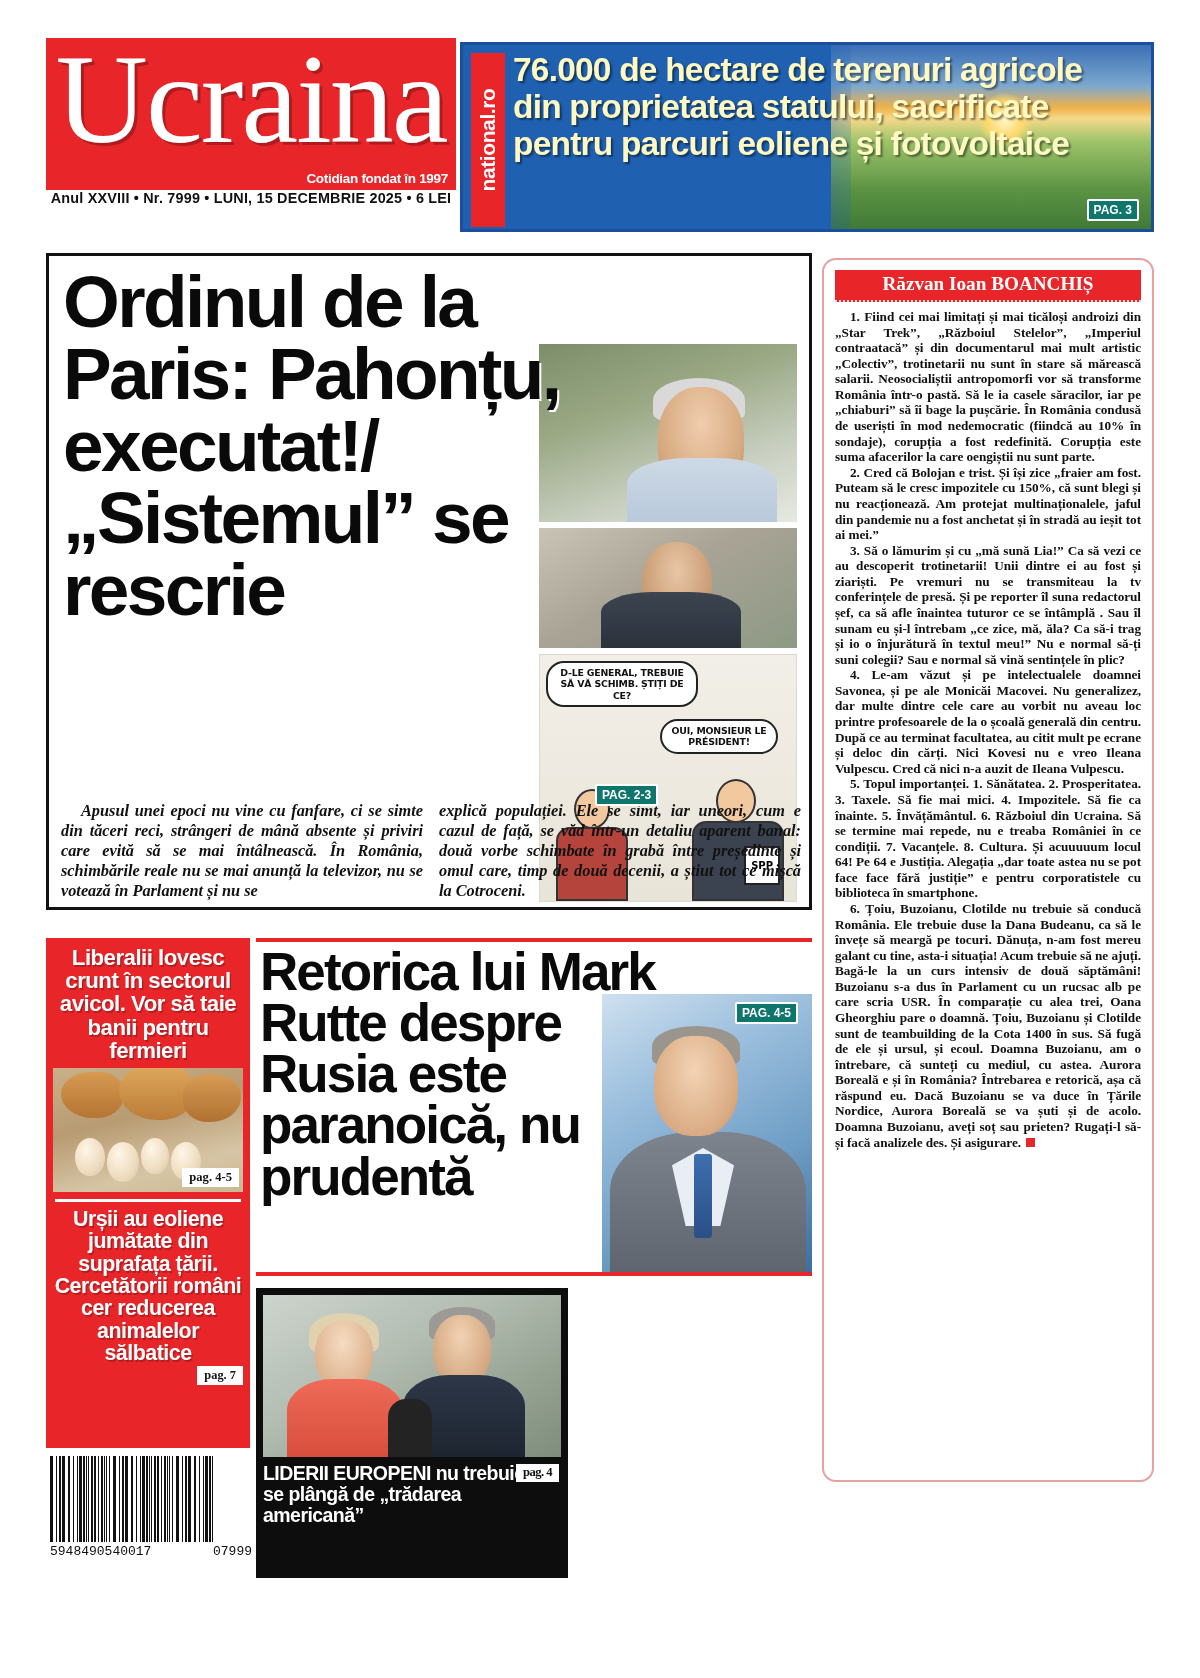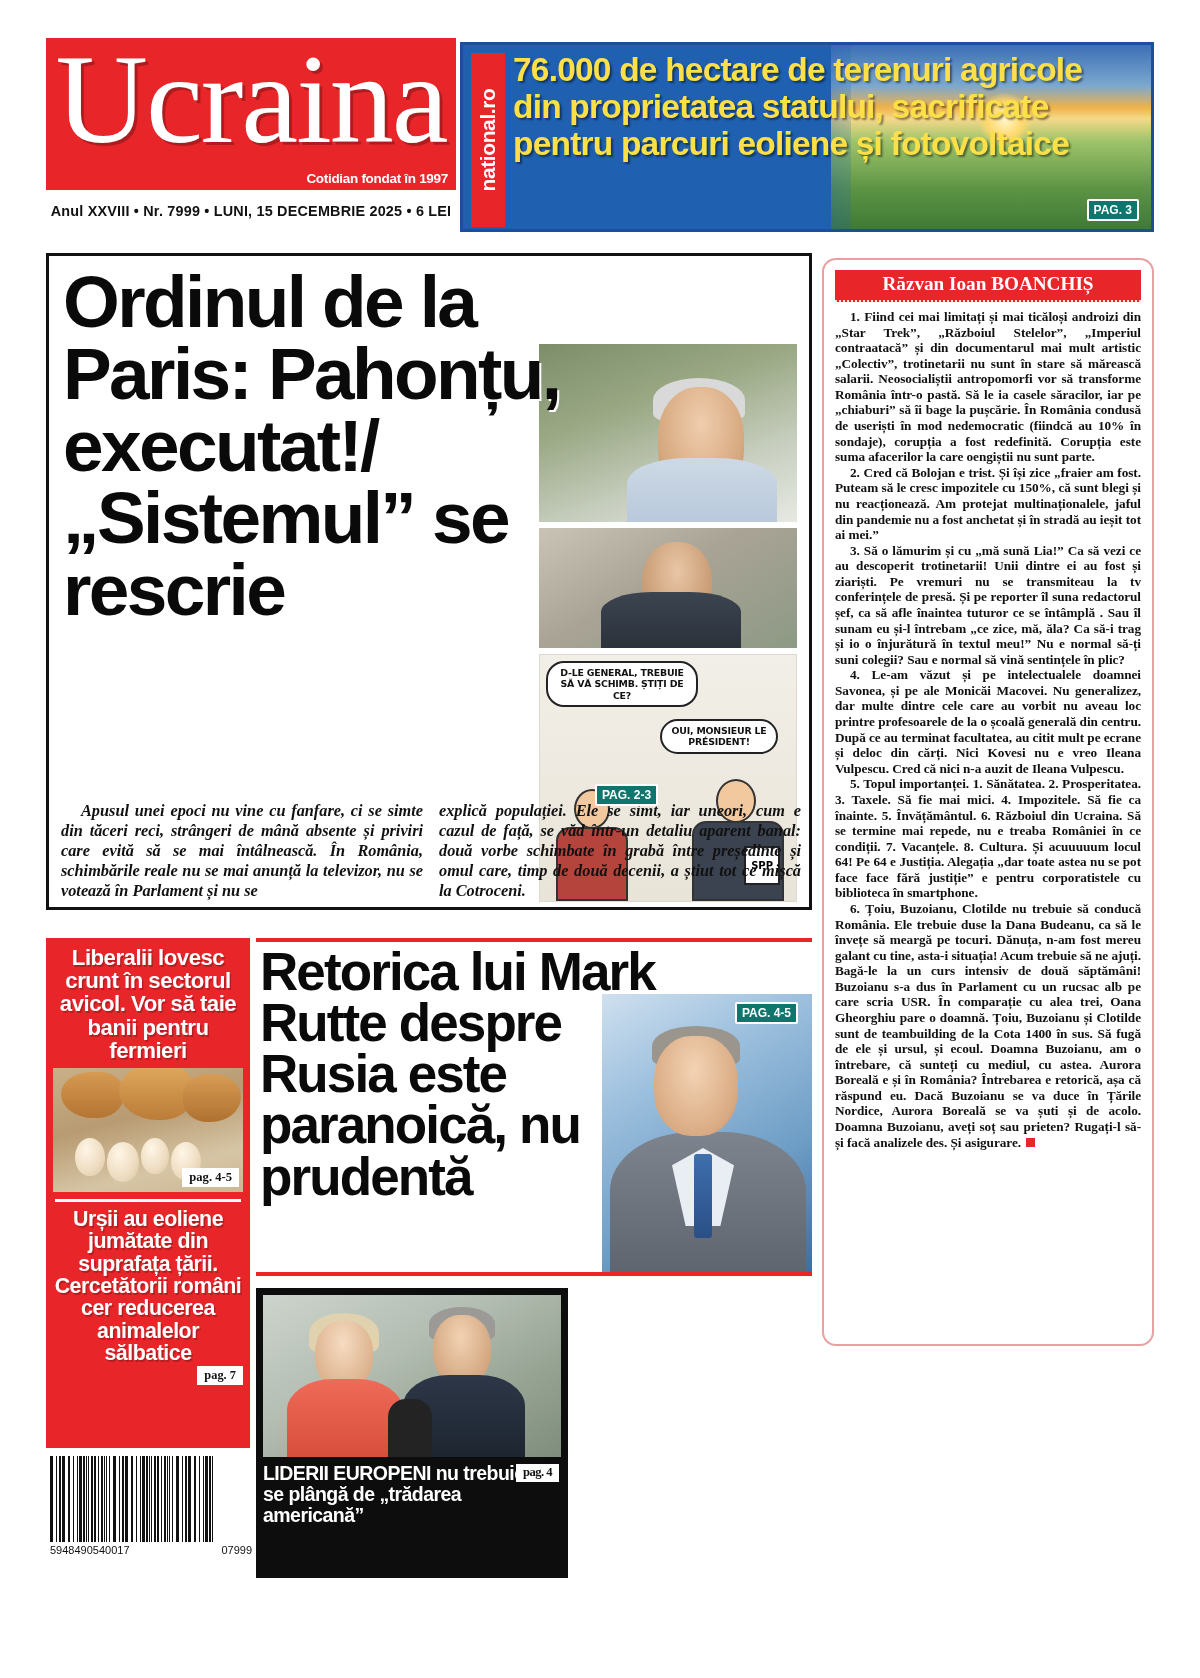--- a/index.html
+++ b/index.html
@@ -24,21 +24,21 @@
     font-size: 128px; line-height: 1.06; color: #fff; font-weight: 400;
     letter-spacing: -2px; margin-top: -6px;
     text-shadow: 3px 3px 0px rgba(0,0,0,0.25);
   }
   .flag-sub {
     position: absolute; right: 8px; bottom: 4px;
     font-size: 13.5px; font-weight: bold; color: #fff;
     font-family: "Liberation Sans", sans-serif; letter-spacing: -0.3px;
   }
   .issue-line {
-    margin-top: 13px; text-align: center;
+    margin-top: 0; text-align: center;
     font-size: 14.4px; font-weight: bold; color: #111;
     letter-spacing: 0.2px;
   }
 
   
   .banner {
     position: absolute; left: 460px; top: 42px; width: 694px; height: 190px;
     border: 3px solid #1b4f9c; background: #1f60b0; overflow: hidden;
   }
   .banner-photo {
@@ -58,21 +58,21 @@
   .banner-url {
     position: absolute; left: 8px; top: 8px; width: 34px; height: 174px;
     background: #e8262a; color: #fff; font-weight: bold; font-size: 21px;
     display: flex; align-items: center; justify-content: center;
   }
   .banner-url span {
     transform: rotate(-90deg); white-space: nowrap; letter-spacing: -0.4px;
   }
   .banner-text {
     position: absolute; left: 50px; top: 6px; width: 620px;
-    color: #fde047; font-weight: bold; font-size: 33.5px; line-height: 1.105;
+    color: #fef9c3; font-weight: bold; font-size: 33.5px; line-height: 1.105;
     letter-spacing: -0.8px;
     text-shadow: 2px 2px 2px rgba(0,0,0,0.45);
   }
   .pag-badge {
     background: #0f766e; color: #fff; border: 2px solid #fff;
     font-weight: bold; text-align: center; line-height: 1.0;
     padding: 3px 5px; font-size: 12px; border-radius: 2px;
     display: inline-block;
   }
   .banner-pag { position: absolute; right: 12px; bottom: 8px; }
@@ -207,21 +207,21 @@
   .bears-pag { text-align: right; margin-top: 1px; }
   .bears-pag .pag-white { font-size: 12.4px; }
 
   
   .barcode-wrap {
     position: absolute; left: 50px; top: 1456px; width: 202px; height: 118px;
   }
   .barcode { width: 100%; height: 86px; display: flex; align-items: stretch; gap: 0; }
   .barcode i { display: block; background: #111; }
   .barcode-num {
-    font-family: Liberation Sans, sans-serif; font-size: 11px; color: #111;
+    font-family: Liberation Mono, monospace; font-size: 13px; color: #111;
     display: flex; justify-content: space-between; margin-top: 2px; text-align: center;
   }
 
   
   .retorica {
     position: absolute; left: 256px; top: 938px; width: 556px; height: 338px;
     border-top: 4px solid #e8262a; border-bottom: 4px solid #e8262a;
     padding-top: 4px; overflow: hidden;
   }
   .retorica-head {
@@ -300,21 +300,21 @@
     position:absolute; bottom:46px; width:22px; height:26px; border-radius:46%;
     background: radial-gradient(ellipse at 48% 34%, #f0d0b0 0%,#cb9f78 78%,#a87d5b 100%);
   }
   .bot-right .pic .h1{left:14%;} .bot-right .pic .h2{left:36%;}
   .bot-right .pic .h3{left:58%;} .bot-right .pic .h4{left:80%;}
   .bot-right .pic .green { position:absolute; left:22%; bottom:16px; width:60px; height:26px; background:#4f7a3c; border-radius:50%; }
   .bot-right .pic .pag-white { position:absolute; right:4px; top:4px; font-size:12px; }
 
   
   .opinion {
-    position: absolute; left: 822px; top: 258px; width: 332px; height: 1088px;
+    position: absolute; left: 822px; top: 258px; width: 332px; height: 1224px;
     border: 2px solid #e8a0a0; border-radius: 14px; background: #fff;
     padding: 10px 11px 12px 11px; overflow: hidden;
   }
   .op-author {
     background: #e8262a; color: #fff; text-align: center;
     font-family: "Liberation Serif", serif; font-weight: bold;
     font-size: 19.2px; padding: 3px 4px 5px 4px; letter-spacing: 0px;
     border-bottom: 2px dotted rgba(255,255,255,0.85);
   }
   .op-title {

